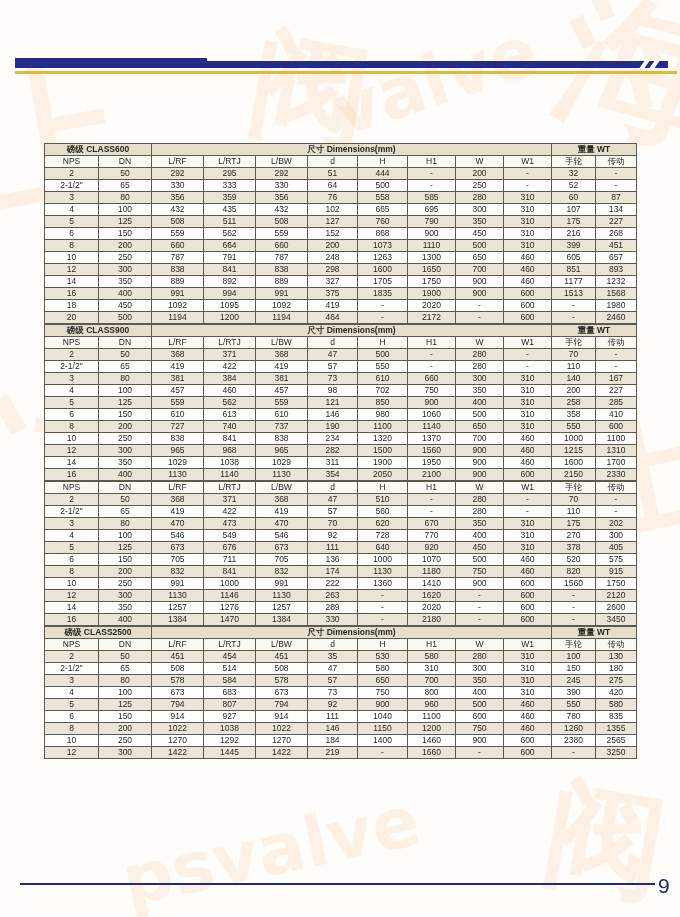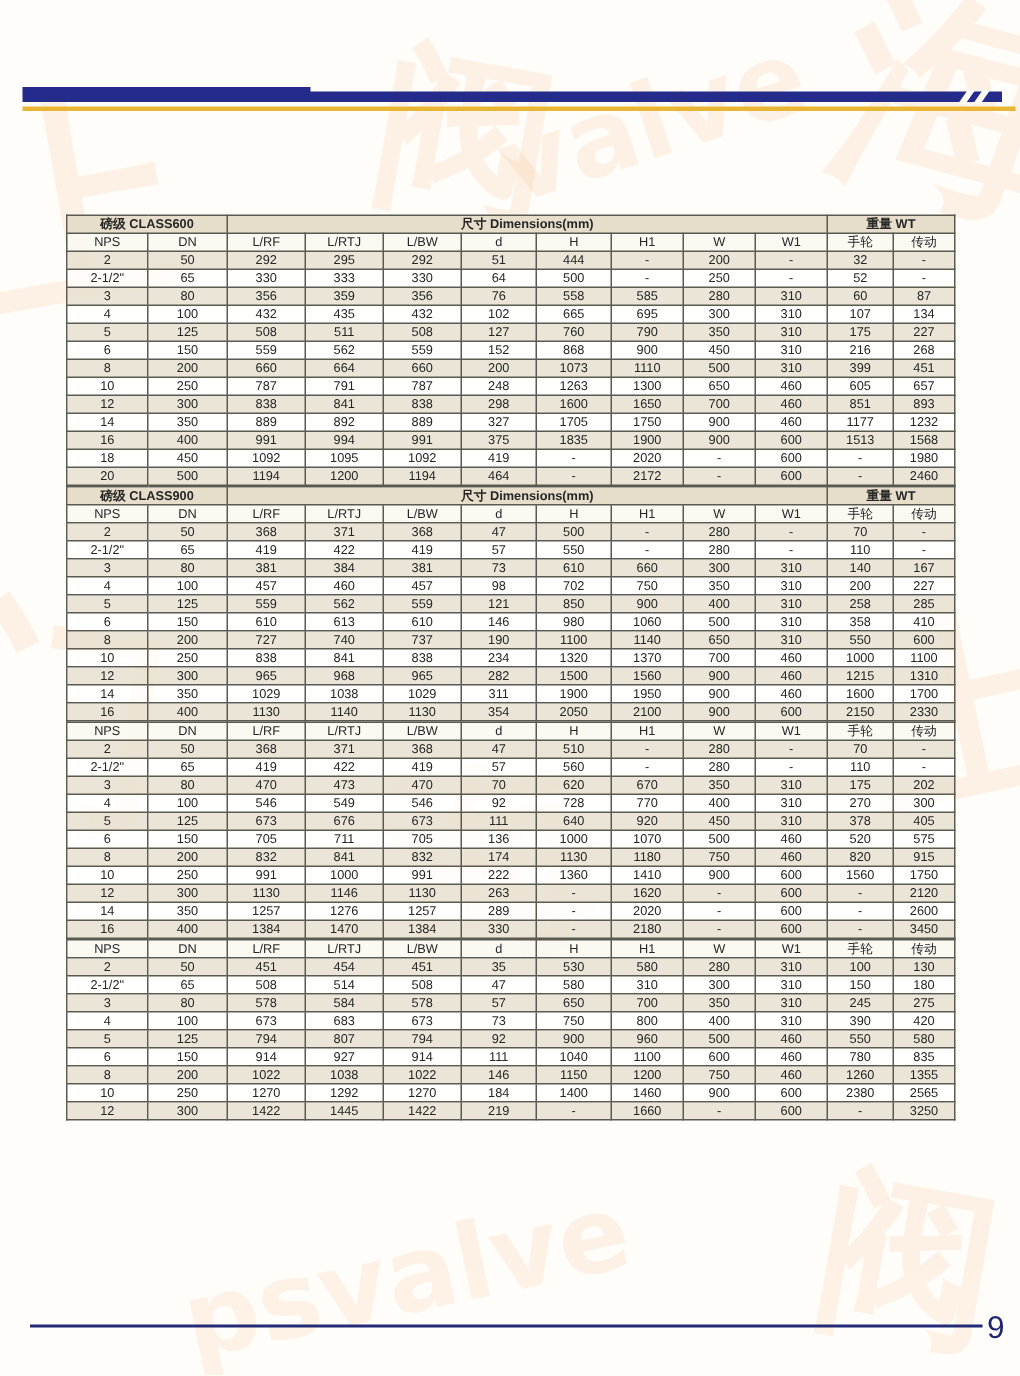--- a/index.html
+++ b/index.html
@@ -674,20 +674,25 @@
           <col style="width: 52px;">
           <col style="width: 50px;">
           <col style="width: 50px;">
           <col style="width: 48px;">
           <col style="width: 48px;">
           <col style="width: 48px;">
           <col style="width: 44px;">
           <col style="width: 41px;">
         </colgroup>
         <tbody>
+          <tr class="hdr1">
+            <td colspan="2">磅级 CLASS2500</td>
+            <td colspan="8">尺寸 Dimensions(mm)</td>
+            <td colspan="2">重量 WT</td>
+          </tr>
           <tr class="hdr2">
             <td colspan="1">NPS</td>
             <td colspan="1">DN</td>
             <td colspan="1">L/RF</td>
             <td colspan="1">L/RTJ</td>
             <td colspan="1">L/BW</td>
             <td colspan="1">d</td>
             <td colspan="1">H</td>
             <td colspan="1">H1</td>
             <td colspan="1">W</td>

